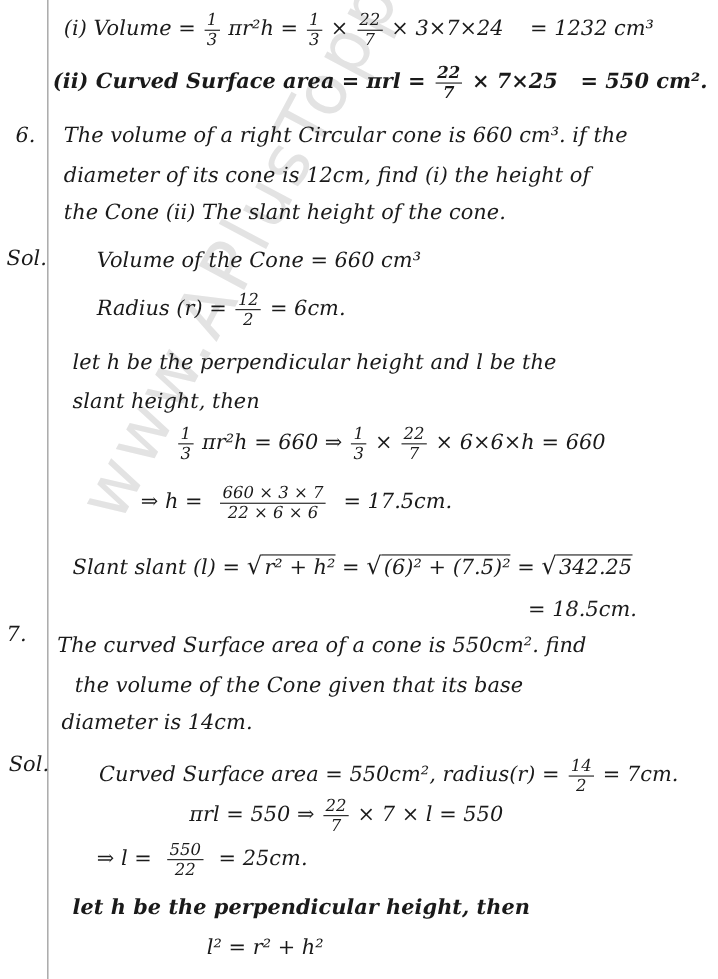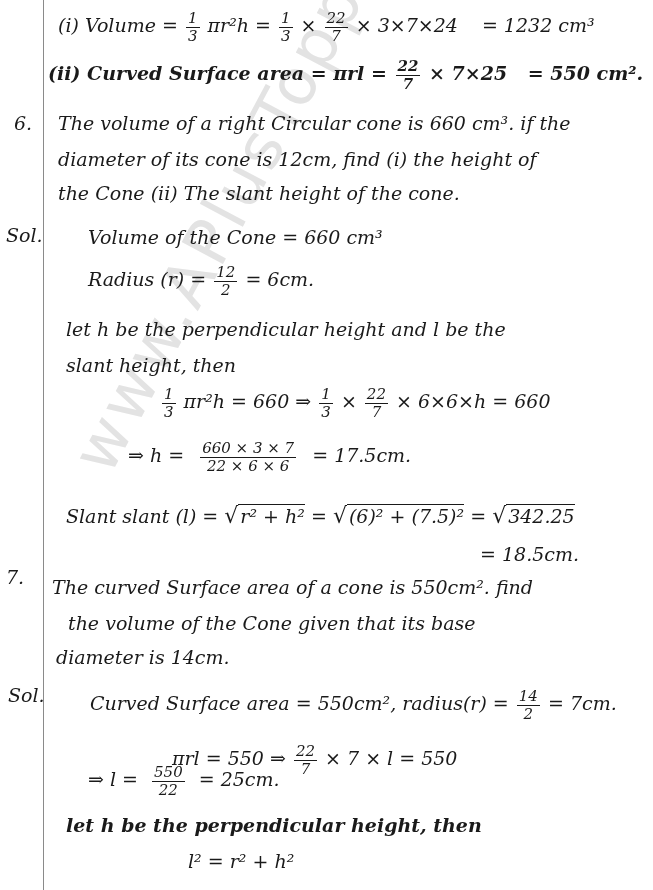--- a/index.html
+++ b/index.html
@@ -119,21 +119,21 @@
 
   <div class="num" style="left:8px; top:684px;">Sol.</div>
   <div class="line" style="left:90px; top:688px;">
     <span>Curved Surface area = 550cm²,  radius(r) =</span>
     <span class="frac">
         <span class="n">14</span>
         <span class="d">2</span>
       </span>
     <span>= 7cm.</span>
   </div>
-  <div class="line" style="left:172px; top:743px;font-style:italic;">
+  <div class="line" style="left:172px; top:724px;font-style:italic;">
     <span>πrl = 550 ⇒</span>
     <span class="frac">
         <span class="n">22</span>
         <span class="d">7</span>
       </span>
     <span>× 7 × l = 550</span>
   </div>
   <div class="line" style="left:88px; top:764px;">
     <span>⇒  l =</span>
     <span class="frac" style="margin:0 8px">

